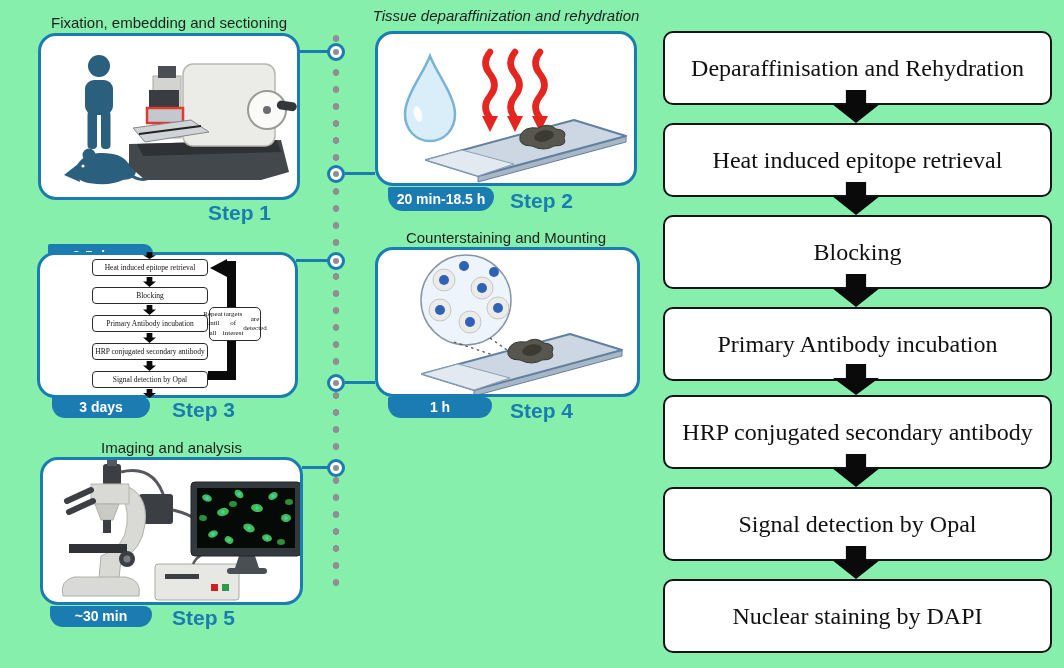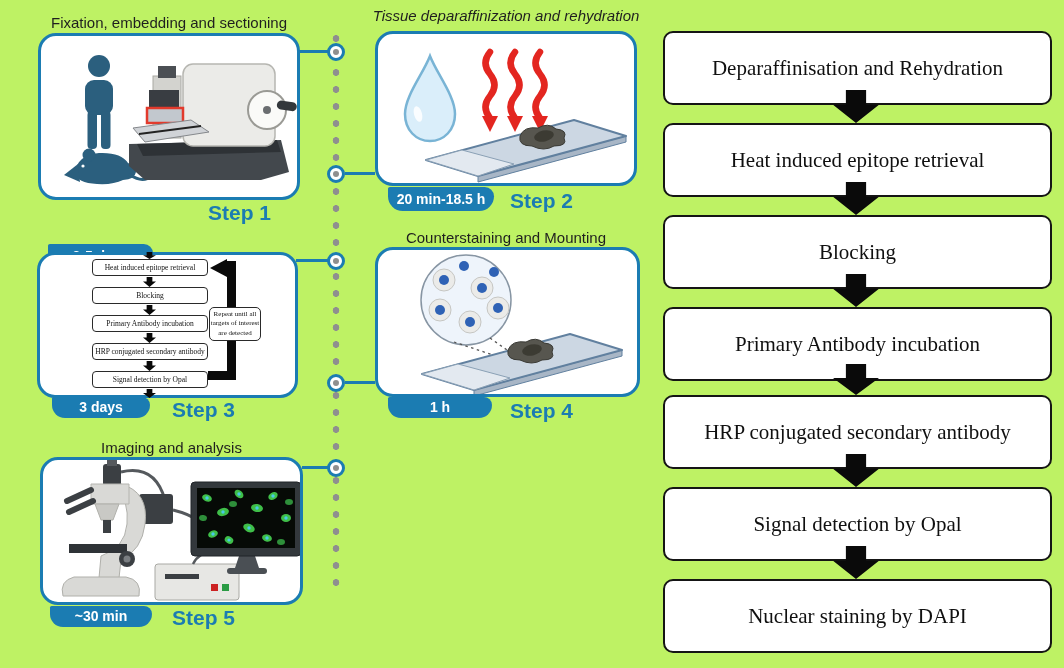--- a/index.html
+++ b/index.html
@@ -1,32 +1,32 @@
 <!DOCTYPE html>
 <html><head>
 <meta charset="utf-8">
 <style>
   * { box-sizing: border-box; margin: 0; padding: 0; }
   html, body { background: #ffffff; }
   .canvas {
-    position: relative; width: 1064px; height: 668px; background: #bef264;
+    position: relative; width: 1064px; height: 668px; background: #86efac;
     font-family: "Liberation Sans", sans-serif; overflow: hidden;
   }
   .abs { position: absolute; }
   .step-title { font-size: 15px; color: #1f1f1f; text-align: center; white-space: nowrap; }
   .step-box { border: 3px solid #1b7cb2; border-radius: 18px; background: #fff; }
   .badge {
     background: #1b7cb2; color: #fff; font-weight: bold; font-size: 14px;
     text-align: center; border-radius: 2px 10px 16px 16px;
   }
   .step-label { color: #1b7cb2; font-weight: bold; font-size: 21px; white-space: nowrap; }
   .flowbox {
     left: 663px; width: 389px; height: 74px; border: 2px solid #151515; border-radius: 10px;
     background: #fff; display: flex; align-items: center; justify-content: center;
-    font-family: "Liberation Serif", serif; font-size: 21px; color: #101010; text-align: center;
+    font-family: "Liberation Serif", serif; font-size: 24px; color: #101010; text-align: center;
   }
   .big-arrow {
     left: 833px; width: 46px; background: #0a0a0a;
     clip-path: polygon(28% 0, 72% 0, 72% 45%, 100% 45%, 50% 100%, 0 45%, 28% 45%);
   }
   .mini-arrow {
     left: 143px; width: 13px; background: #0a0a0a;
     clip-path: polygon(28% 0, 72% 0, 72% 45%, 100% 45%, 50% 100%, 0 45%, 28% 45%);
   }
   .innerbox {
@@ -49,21 +49,21 @@
   }
   .hline { height: 3px; background: #1b7cb2; }
   .loop-bar { background: #0a0a0a; z-index: 1; }
   .loop-head {
     width: 0; height: 0; border-top: 9px solid transparent; border-bottom: 9px solid transparent;
     border-right: 17px solid #0a0a0a; left: 210px; top: 259px; z-index: 1;
   }
   .notebox {
     left: 209px; top: 307px; width: 52px; height: 34px; border: 1px solid #2a2a2a; border-radius: 5px;
     background: #fff; z-index: 4; font-family: "Liberation Serif", serif; font-size: 7px;
-    color: #111; text-align: center; display: flex; flex-direction: column;
+    color: #111; text-align: center; display: flex; flex-direction: row;
     align-items: center; justify-content: center; line-height: 1.3;
   }
 </style>
 </head>
 <body>
 
 <div class="canvas">
 
   <div class="abs dotline"></div>
 

